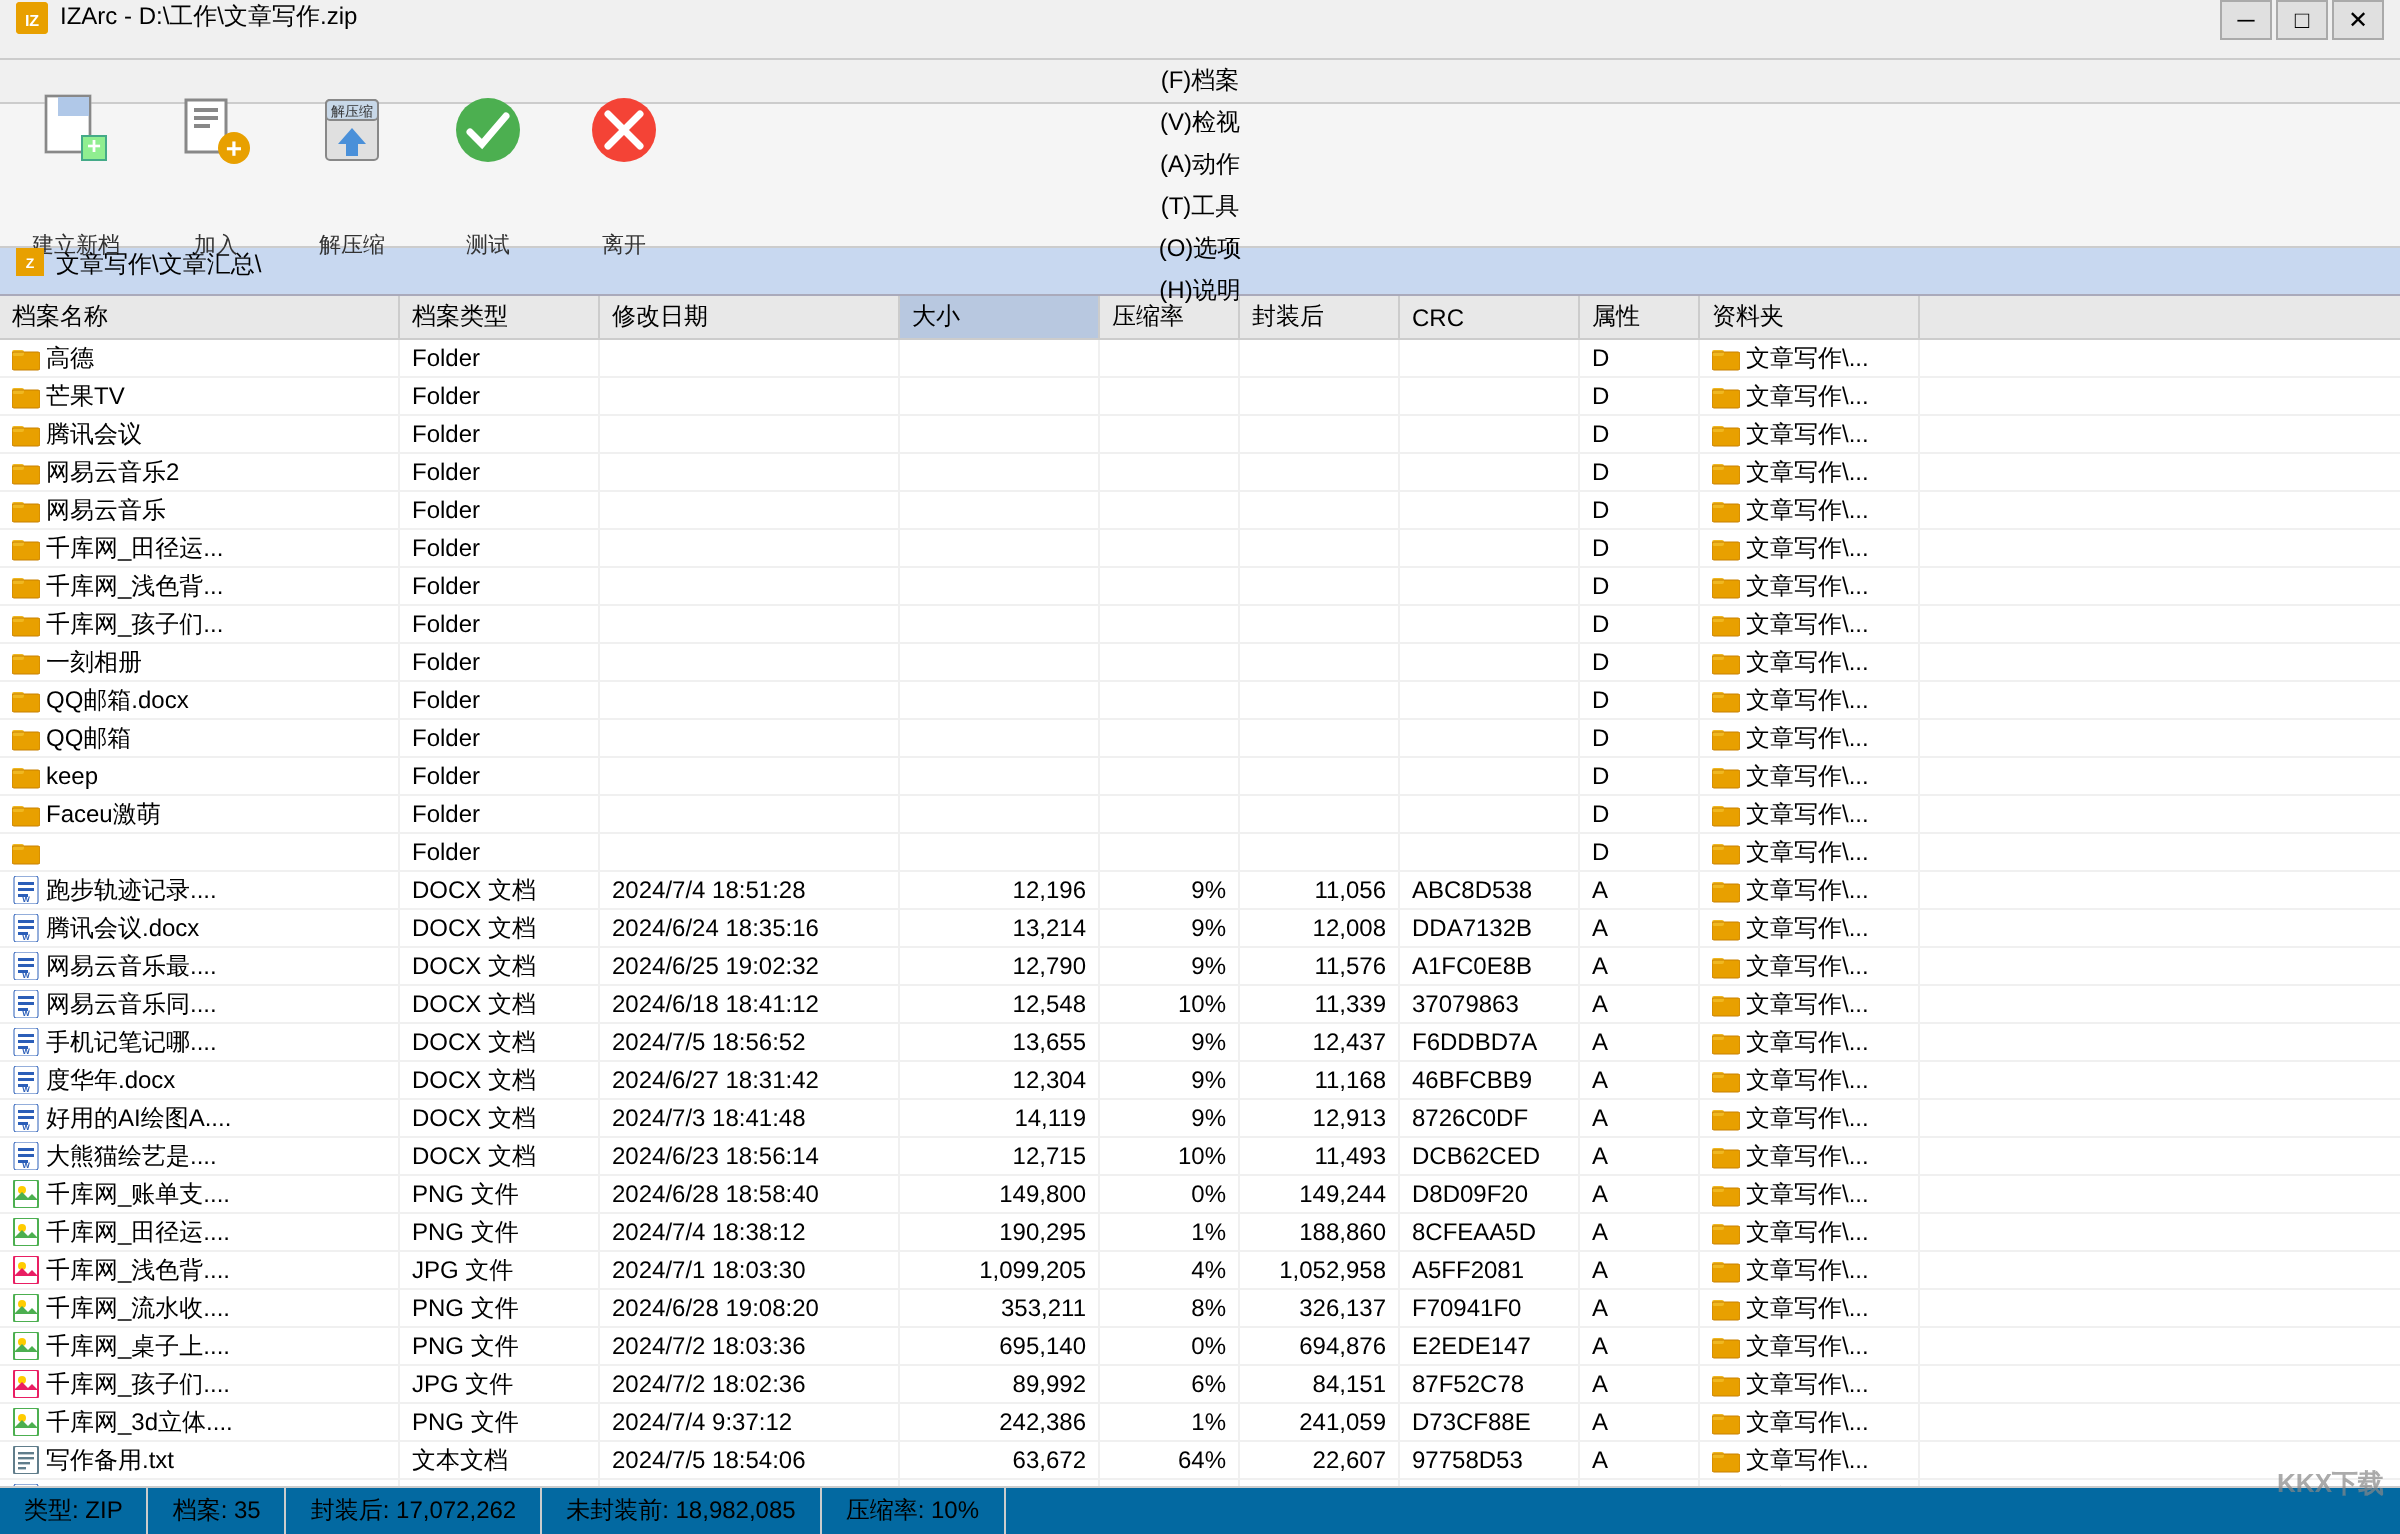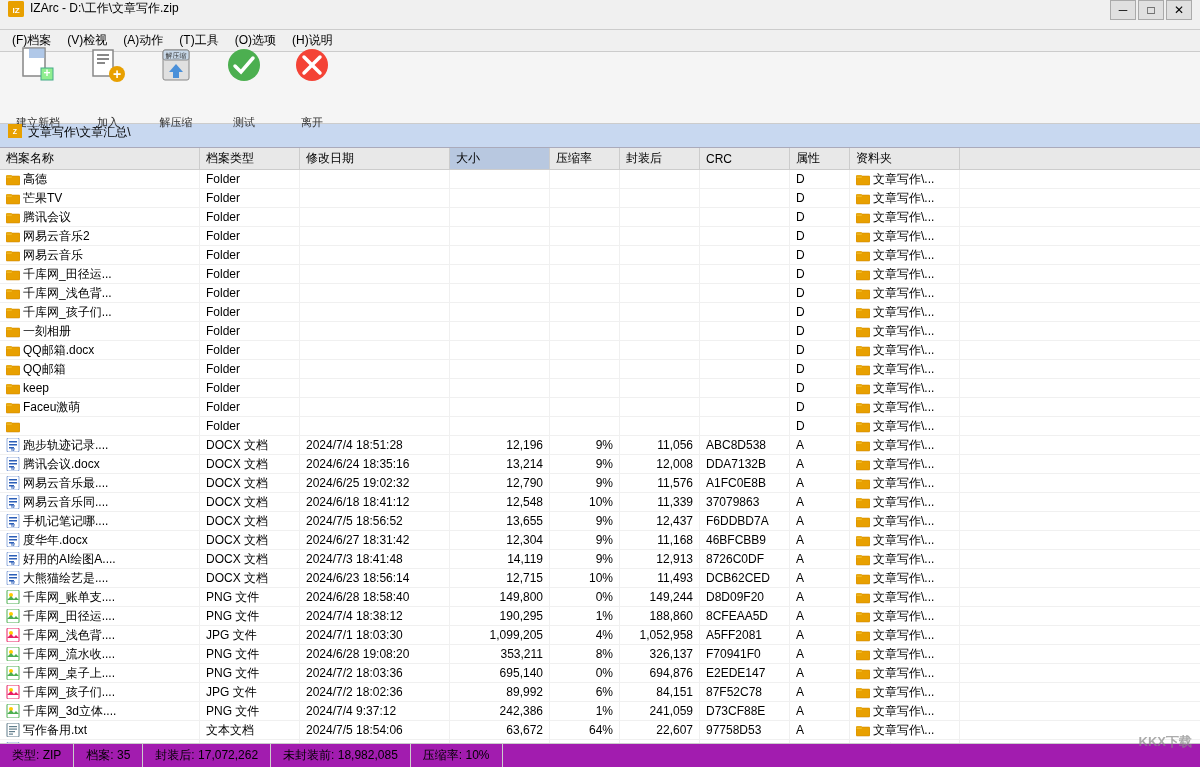--- a/index.html
+++ b/index.html
@@ -41,23 +41,24 @@
       display: flex; align-items: center; justify-content: center;
       font-size: 12px;
     }
     .title-btn.close { background: #e0e0e0; }
     
     
     .menu-bar {
       background: #f0f0f0;
       height: 22px;
       display: flex;
-      align-items: flex-end;
+      align-items: center;
       padding: 0 4px;
       border-bottom: 1px solid #ccc;
+      flex-direction: column;
     }
     .menu-item {
       padding: 2px 8px;
       cursor: pointer;
       font-size: 12px;
     }
     
     
     .toolbar {
       background: #f5f5f5;
@@ -143,21 +144,21 @@
     }
     .file-cell.right { justify-content: flex-end; }
     .file-icon {
       width: 14px; height: 14px;
       margin-right: 3px;
       flex-shrink: 0;
     }
     
     
     .status-bar {
-      background: #a21caf;
+      background: #0369a1;
       height: 24px;
       display: flex;
       align-items: center;
       border-top: 1px solid #ccc;
       font-size: 12px;
     }
     .status-item {
       padding: 0 12px;
       border-right: 1px solid #ccc;
       height: 100%;

